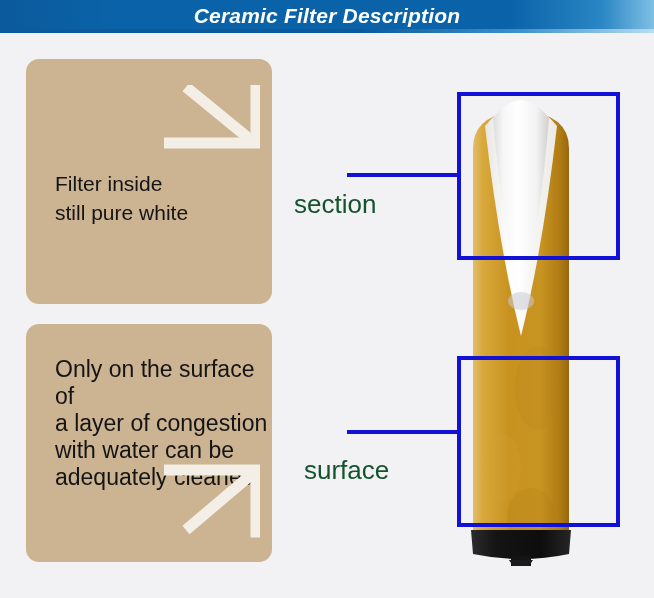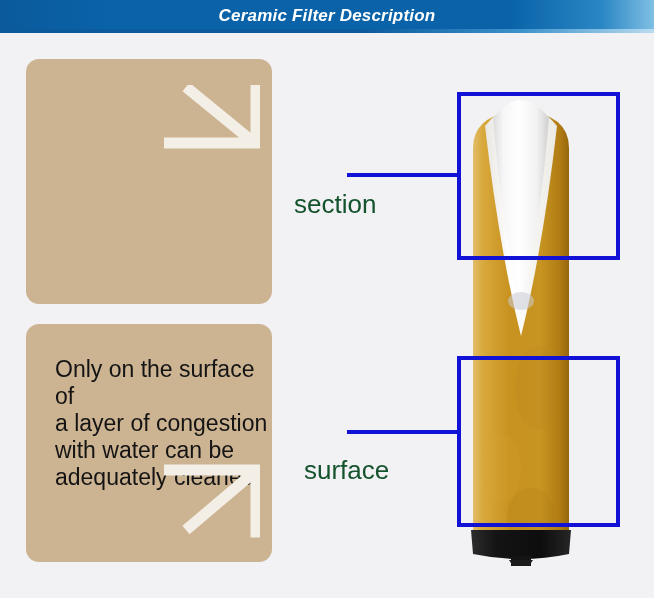--- a/index.html
+++ b/index.html
@@ -34,21 +34,21 @@
   }
   .banner-title {
     position: absolute;
     left: 0; top: 0;
     width: 654px;
     line-height: 31px;
     text-align: center;
     color: #ffffff;
     font-style: italic;
     font-weight: bold;
-    font-size: 17px;
+    font-size: 21px;
     letter-spacing: 0.2px;
     z-index: 2;
   }
 
   
   .card {
     position: absolute;
     background: #ccb392;
     border-radius: 13px;
     box-sizing: border-box;
@@ -129,20 +129,22 @@
 
 <div class="card" id="card-top">
   <span class="arrow-icon" id="arrow-down-right">
     <svg width="96" height="76" viewBox="0 0 96 76" aria-hidden="true">
 
       <path d="M4 58 H92 V2" fill="none" stroke="#f4efe6" stroke-width="11" stroke-linecap="square" stroke-linejoin="miter"></path>
 
       <line x1="22" y1="2" x2="88" y2="56" stroke="#f4efe6" stroke-width="11" stroke-linecap="butt"></line>
     </svg>
   </span>
+  <div class="card-text">Filter inside
+still pure white</div>
 </div>
 
 <div class="card" id="card-bottom">
   <div class="card-text">Only on the surface of
 a layer of congestion
 with water can be
 adequately cleaned</div>
   <span class="arrow-icon" id="arrow-up-right">
     <svg width="96" height="76" viewBox="0 0 96 76" aria-hidden="true">
 

